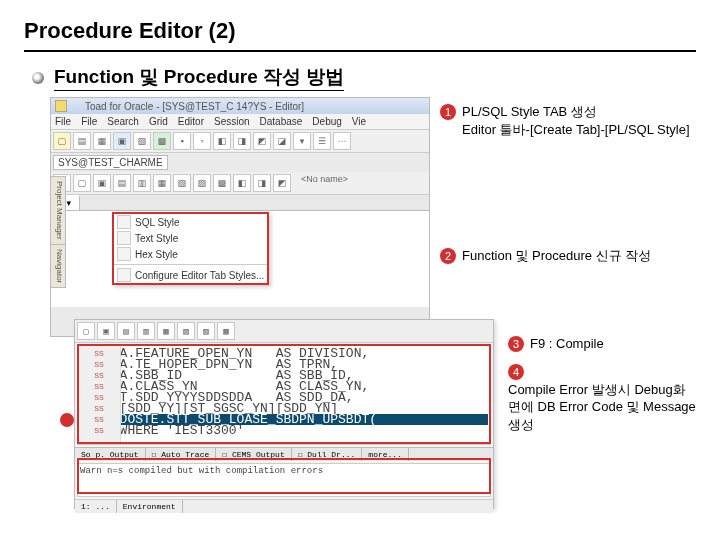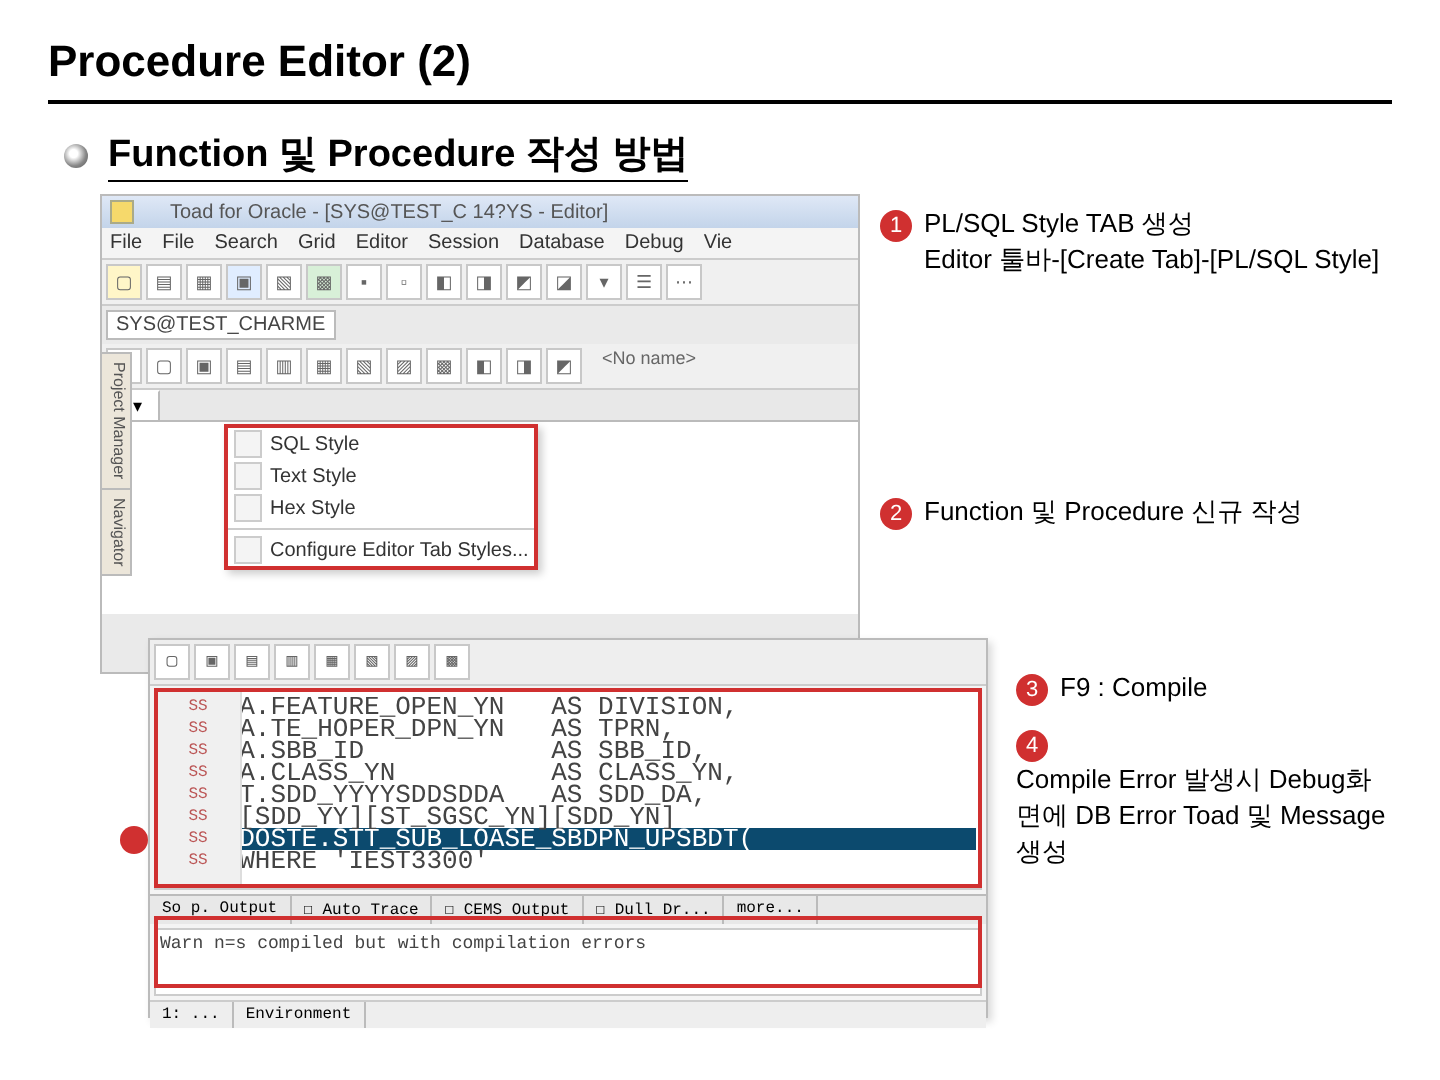--- a/index.html
+++ b/index.html
@@ -203,16 +203,16 @@
     <span class="n">1</span><span class="txt" style="white-space:pre-line;">PL/SQL Style TAB 생성
 Editor 툴바-[Create Tab]-[PL/SQL Style]</span>
   </div>
   <div class="annot" style="left:416px; top:150px;">
     <span class="n">2</span><span class="txt">Function 및 Procedure 신규 작성</span>
   </div>
   <div class="annot" style="left:484px; top:238px;">
     <span class="n">3</span><span class="txt">F9 : Compile</span>
   </div>
   <div class="annot" style="left:484px; top:266px;">
-    <span class="n">4</span><span class="txt" style="white-space:pre-line; max-width:190px;">Compile Error 발생시 Debug화면에 DB Error Toad 및 Message 생성</span>
+    <span class="n">4</span><span class="txt" style="white-space:pre-line; max-width:190px;">Compile Error 발생시 Debug화면에 DB Error Code 및 Message 생성</span>
   </div>
 
 </div>
 
 </body></html>

